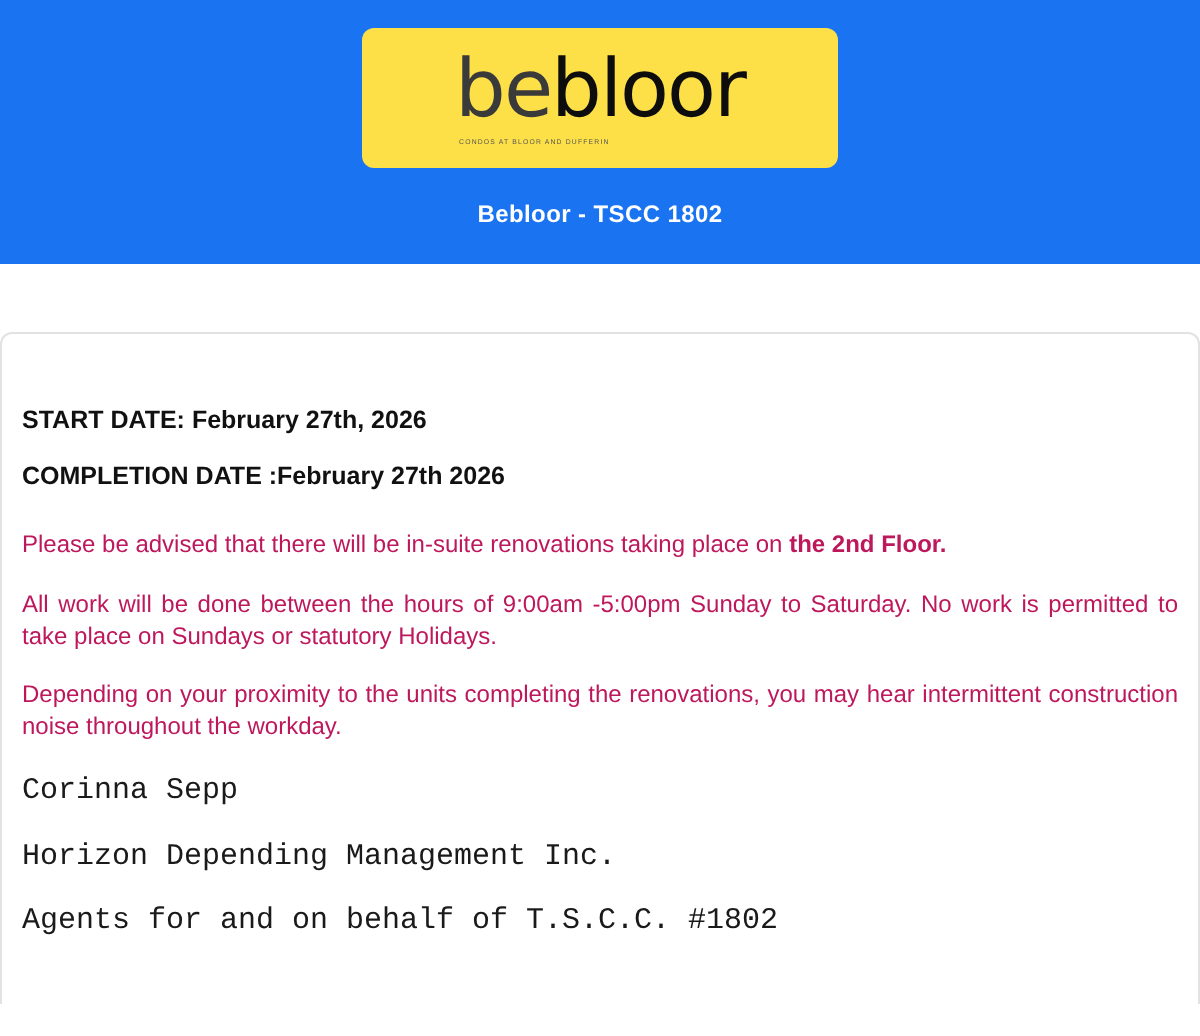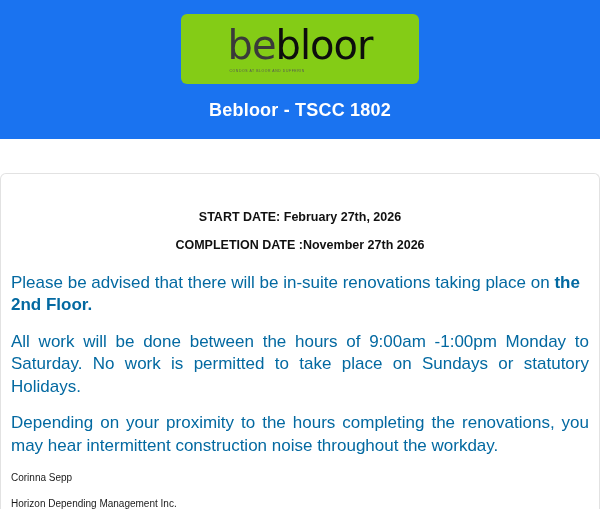--- a/index.html
+++ b/index.html
@@ -24,21 +24,21 @@
     background: #1a73f0;
     width: 100%;
     padding: 14px 0 18px 0;
     box-sizing: border-box;
     text-align: center;
   }
   .logo-card {
     width: 238px;
     height: 70px;
     margin: 0 auto;
-    background: #84cc16;
+    background: #fde047;
     border-radius: 6px;
     display: flex;
     align-items: center;
     justify-content: center;
     box-sizing: border-box;
   }
   .logo-wrap {
     position: relative;
     display: inline-block;
     line-height: 1;
@@ -66,70 +66,70 @@
     bottom: 0px;
     font-size: 3.4px;
     letter-spacing: 0.6px;
     color: #555555;
     white-space: nowrap;
     font-family: "Liberation Sans", sans-serif;
   }
   .header-title {
     margin-top: 16px;
     color: #ffffff;
-    font-size: 18px;
+    font-size: 12px;
     font-weight: bold;
     letter-spacing: 0.2px;
   }
   
   .card {
     margin: 0 auto;
     width: 600px;
     box-sizing: border-box;
     border-top: 1px solid #e2e2e2;
     border-left: 1px solid #e2e2e2;
     border-right: 1px solid #e2e2e2;
     border-top-left-radius: 6px;
     border-top-right-radius: 6px;
     margin-top: 34px;
     padding: 0 10px 10px 10px;
     background: #ffffff;
     height: 336px;
   }
   .dates {
-    text-align: center;
     padding-top: 36px;
   }
   .date-line {
     font-size: 12.5px;
     font-weight: bold;
     color: #111111;
     margin-bottom: 14px;
   }
   .date-line.second {
     margin-bottom: 20px;
   }
   .para {
-    font-size: 17px;
-    color: #0369a1;
+    font-size: 12px;
+    color: #be185d;
     line-height: 1.32;
     margin: 6px 0 14px 0;
     text-align: justify;
   }
   .para.no-justify {
     text-align: left;
   }
   .para b {
     font-weight: bold;
   }
   .sig {
-    font-size: 10px;
+    font-size: 15px;
     color: #1a1a1a;
     margin: 0 0 13px 0;
     line-height: 1.3;
+    font-family: Liberation Mono, monospace;
   }
 </style>
 </head>
 <body>
 
 <div class="page">
 
   <div class="header">
 
     <div class="logo-card">
@@ -139,28 +139,28 @@
       </div>
     </div>
 
     <div class="header-title">Bebloor - TSCC 1802</div>
   </div>
 
   <div class="card">
 
     <div class="dates">
       <div class="date-line">START DATE: February 27th, 2026</div>
-      <div class="date-line second">COMPLETION DATE :November 27th 2026</div>
+      <div class="date-line second">COMPLETION DATE :February 27th 2026</div>
     </div>
 
     <p class="para no-justify"><span>Please be advised that there will be in-suite renovations taking place on </span><b>the 2nd Floor.</b><br></p>
 
-    <p class="para">All work will be done between the hours of 9:00am -1:00pm Monday to Saturday. No work is permitted to take place on Sundays or statutory Holidays.</p>
+    <p class="para">All work will be done between the hours of 9:00am -5:00pm Sunday to Saturday. No work is permitted to take place on Sundays or statutory Holidays.</p>
 
-    <p class="para">Depending on your proximity to the hours completing the renovations, you may hear intermittent construction noise throughout the workday.</p>
+    <p class="para">Depending on your proximity to the units completing the renovations, you may hear intermittent construction noise throughout the workday.</p>
 
 
     <p class="sig">Corinna Sepp</p>
     <p class="sig">Horizon Depending Management Inc.</p>
     <p class="sig">Agents for and on behalf of T.S.C.C. #1802</p>
 
   </div>
 </div>
 
 </body></html>

